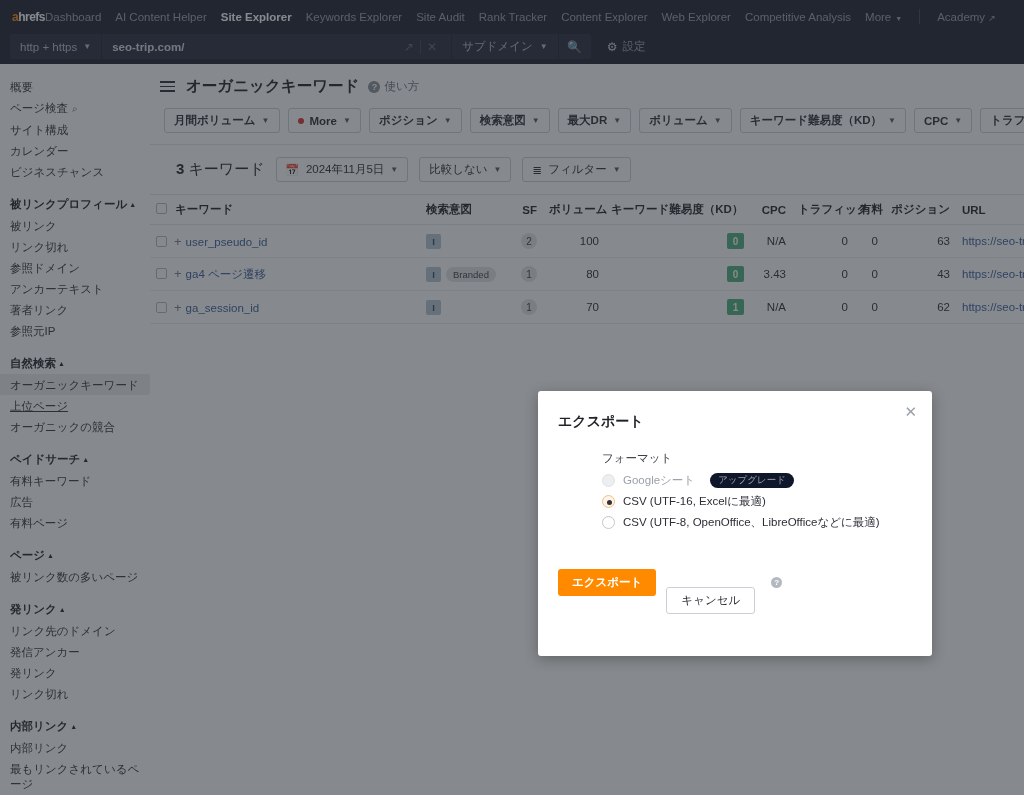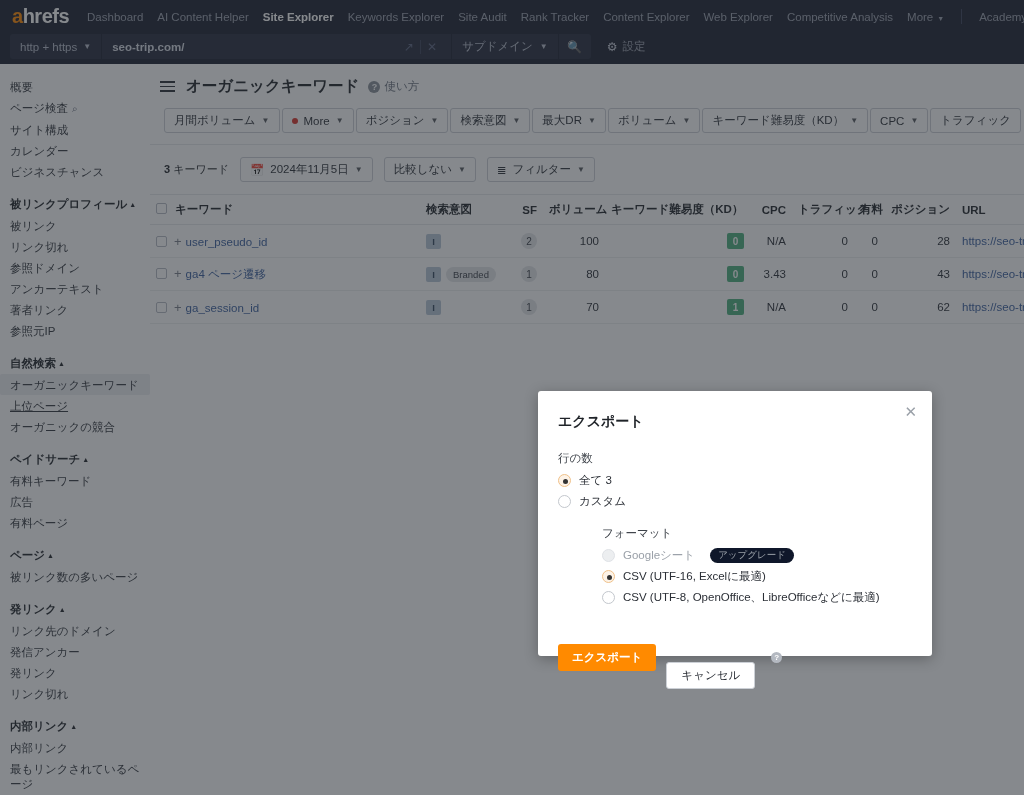--- a/index.html
+++ b/index.html
@@ -10,21 +10,21 @@
     overflow: hidden;
   }
   body { position: relative; }
 
   
   .topnav {
     height: 33px; background: #1b1f2e;
     display: flex; align-items: center; padding: 0 12px;
     position: relative; z-index: 5;
   }
-  .logo { font-size: 20px; font-weight: 700; letter-spacing: -0.5px; color: #ffffff; margin-right: 18px; }
+  .logo { font-size: 12px; font-weight: 700; letter-spacing: -0.5px; color: #ffffff; }
   .logo .a { color: #ff8800; }
   .nav-items { display: flex; align-items: center; gap: 14px; white-space: nowrap; }
   .nav-item { font-size: 11.5px; color: #9aa0ae; cursor: pointer; }
   .nav-item.active { color: #ffffff; font-weight: 600; }
   .nav-sep { width: 1px; height: 15px; background: #39405a; margin: 0 3px; }
   .ext-ic { font-size: 9px; margin-left: 3px; }
 
   
   .urlbar {
     height: 31px; background: #1b1f2e; display: flex; align-items: center;
@@ -93,36 +93,36 @@
   .hamburger i { display: block; width: 15px; height: 1.6px; background: #2b2f36; }
   .page-title { font-size: 15.5px; font-weight: 700; color: #1f2328; }
   .howto { display: flex; align-items: center; gap: 4px; font-size: 11.5px; color: #6d7480; cursor: pointer; }
   .q-ic {
     width: 12px; height: 12px; border-radius: 50%; background: #8a9099;
     color: #fff; font-size: 9px; font-weight: 700; display: inline-flex;
     align-items: center; justify-content: center;
   }
 
   .chips-row {
-    display: flex; align-items: flex-end; gap: 2px;
-    padding: 0 0 11px 14px; border-bottom: 1px solid #e6e8eb; white-space: nowrap;
+    display: flex; align-items: flex-end; gap: 8px;
+    padding: 0 0 11px 14px; border-bottom: 1px solid #e6e8eb; white-space: nowrap; font-weight: bold;
   }
   .chip {
     height: 25px; border: 1px solid #ccd0d6; border-radius: 3px; background: #fff;
     display: inline-flex; align-items: center; gap: 6px; padding: 0 9px;
     font-size: 11.5px; color: #2b2f36; cursor: pointer; flex: 0 0 auto;
   }
   .chip .car { font-size: 8px; color: #55595f; }
   .dot-red { width: 6px; height: 6px; border-radius: 50%; background: #d9342b; }
 
   .subbar {
     display: flex; align-items: center; gap: 11px;
     padding: 12px 0 12px 14px;
   }
-  .kw-count { font-size: 11px; color: #1f2328; }
+  .kw-count { font-size: 15px; color: #1f2328; margin-left: 12px; }
   .kw-count b { font-weight: 700; }
 
   
   .tbl { width: 100%; border-collapse: collapse; table-layout: fixed; }
   .tbl th {
     font-size: 11.5px; font-weight: 700; color: #1f2328;
     padding: 7px 6px; border-top: 1px solid #e6e8eb; border-bottom: 1px solid #e6e8eb;
     text-align: right; white-space: nowrap; vertical-align: middle;
   }
   .tbl th.l, .tbl td.l { text-align: left; }
@@ -401,21 +401,21 @@
       <tbody id="tbody">
           <tr>
             <td class="l"><span class="cb"></span><span class="plus">+</span><span class="kwlink">user_pseudo_id</span></td>
             <td class="l"><span class="badge-i">I</span></td>
             <td><span class="sf-circle">2</span></td>
             <td>100</td>
             <td class="col-kd-cell"><span class="kd-box">0</span></td>
             <td class="muted">N/A</td>
             <td class="muted">0</td>
             <td class="muted">0</td>
-            <td>28</td>
+            <td>63</td>
             <td class="l">
               <span class="urllink">https://seo-trip.</span>
             </td>
           </tr>
           <tr>
             <td class="l"><span class="cb"></span><span class="plus">+</span><span class="kwlink">ga4 ページ遷移</span></td>
             <td class="l"><span class="badge-i">I</span><span class="badge-branded">Branded</span></td>
             <td><span class="sf-circle">1</span></td>
             <td>80</td>
             <td class="col-kd-cell"><span class="kd-box">0</span></td>
@@ -446,33 +446,20 @@
 
   </div>
 </div>
 
 <div class="overlay"></div>
 
 <div class="modal">
   <span class="modal-close">✕</span>
   <div class="modal-title">エクスポート</div>
 
-  <div>
-    <div class="sec-label">行の数</div>
-    <div id="rows-options">
-        <div class="radio-row">
-          <span class="rd checked"></span>
-          <span>全て 3</span>
-        </div>
-        <div class="radio-row">
-          <span class="rd"></span>
-          <span>カスタム</span>
-        </div>
-      </div>
-  </div>
 
   <div class="fmt-sec">
     <div class="sec-label">フォーマット</div>
     <div id="format-options">
         <div class="radio-row disabled">
           <span class="rd disabled"></span>
           <span>Googleシート</span>
           <span class="upgrade-pill">アップグレード</span>
         </div>
         <div class="radio-row">

